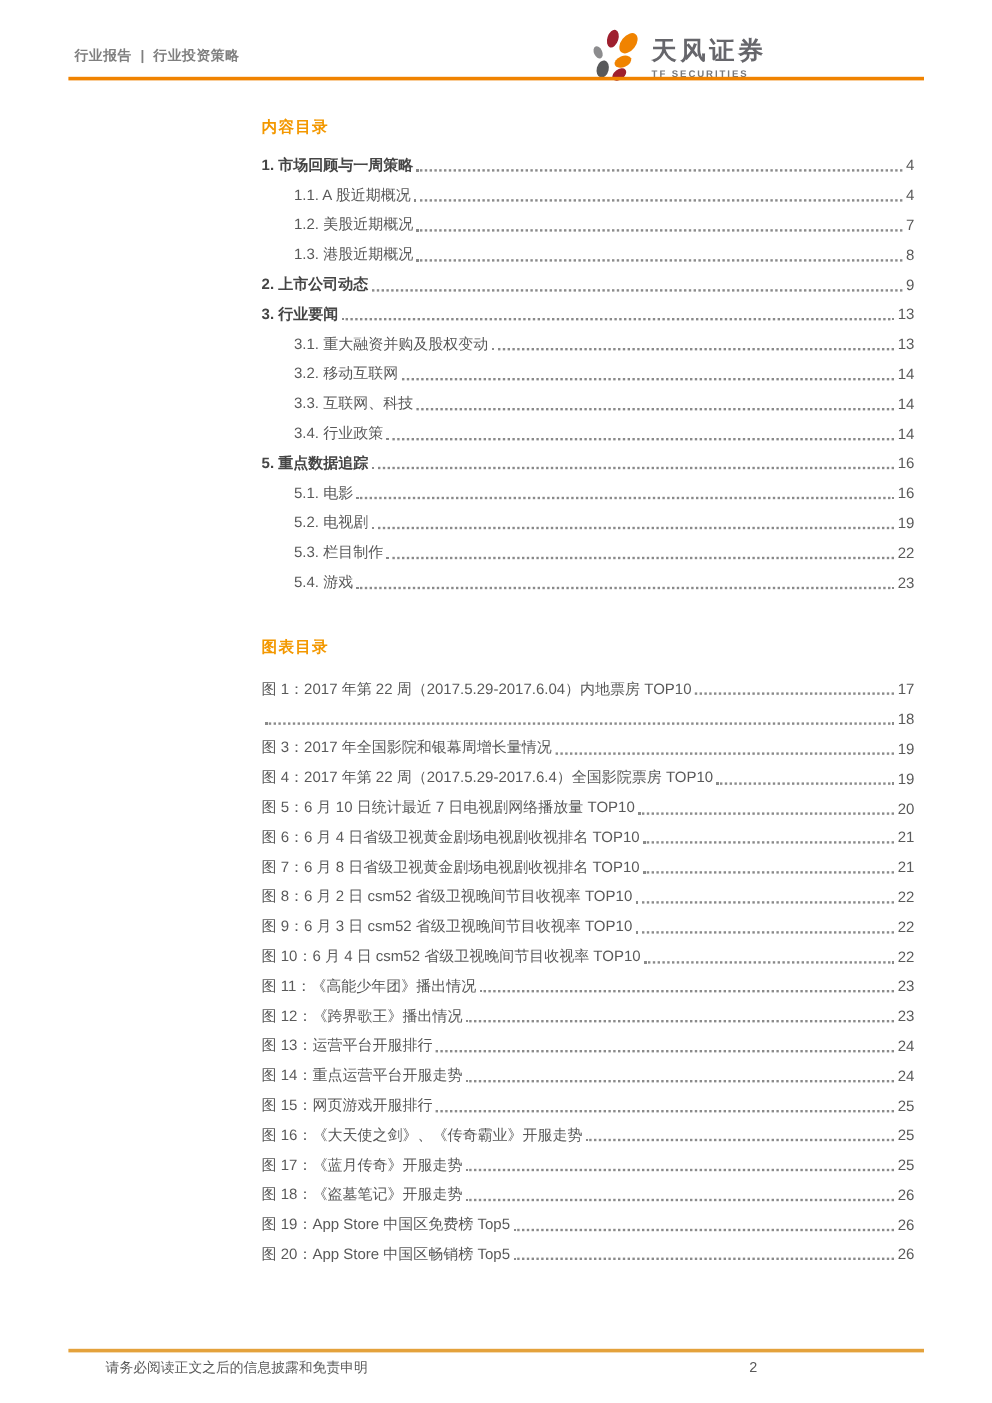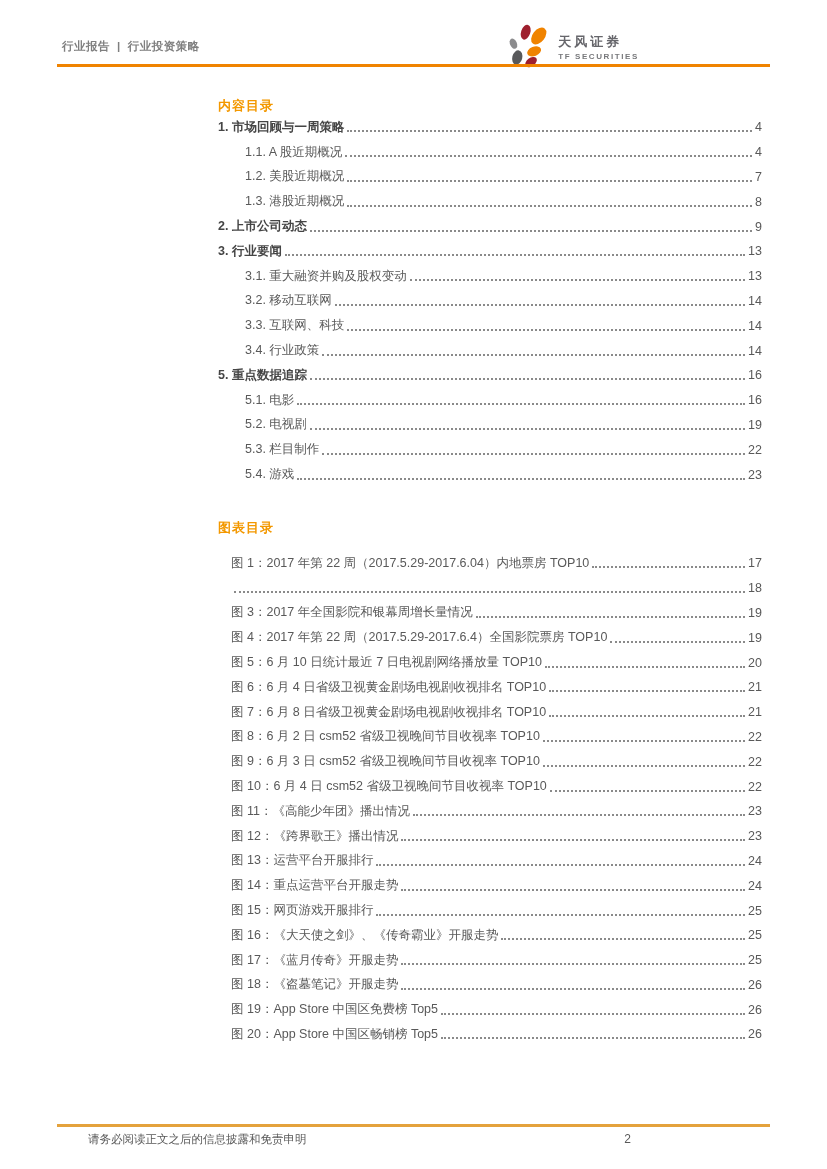--- a/index.html
+++ b/index.html
@@ -29,36 +29,36 @@
   .header-rule {
     position: absolute; top: 64px; left: 57px; width: 713px; height: 2.5px;
     background: var(--accent-orange, #F08300);
   }
   .brand {
     position: absolute; top: 23px; right: 57px;
     display: flex; align-items: center; gap: 7px;
   }
   .brand-text { display: flex; flex-direction: column; }
   .brand-cn {
-    font-size: 13px; font-weight: bold; color: #66666b; letter-spacing: 3px; line-height: 1.1;
+    font-size: 21px; font-weight: bold; color: #66666b; letter-spacing: 3px; line-height: 1.1;
   }
   .brand-en {
     font-size: 8px; color: #77787b; letter-spacing: 1.6px; margin-top: 2px; font-weight: bold;
   }
 
   
   .content { position: absolute; left: 218px; top: 97px; width: 544px; }
   .section-title {
     font-size: 13px; font-weight: bold;
     color: var(--heading-orange, #F39800);
     letter-spacing: 1px;
   }
-  .toc-list { }
+  .toc-list { margin-top: 11px; }
   .figures-block { margin-top: 32px; }
-  .figures-list { margin-top: 14px; margin-left: 13px; }
+  .figures-list { margin-top: 14px; }
 
   .toc-row {
     display: flex; align-items: center;
     height: 24.8px; font-size: 12.5px; color: #595959;
     white-space: nowrap;
   }
   .toc-row .label { flex: 0 0 auto; }
   .toc-row .dots {
     flex: 1 1 auto; height: 10px; margin: 0 3px;
     border-bottom: 2px dotted #8a8a8a;

